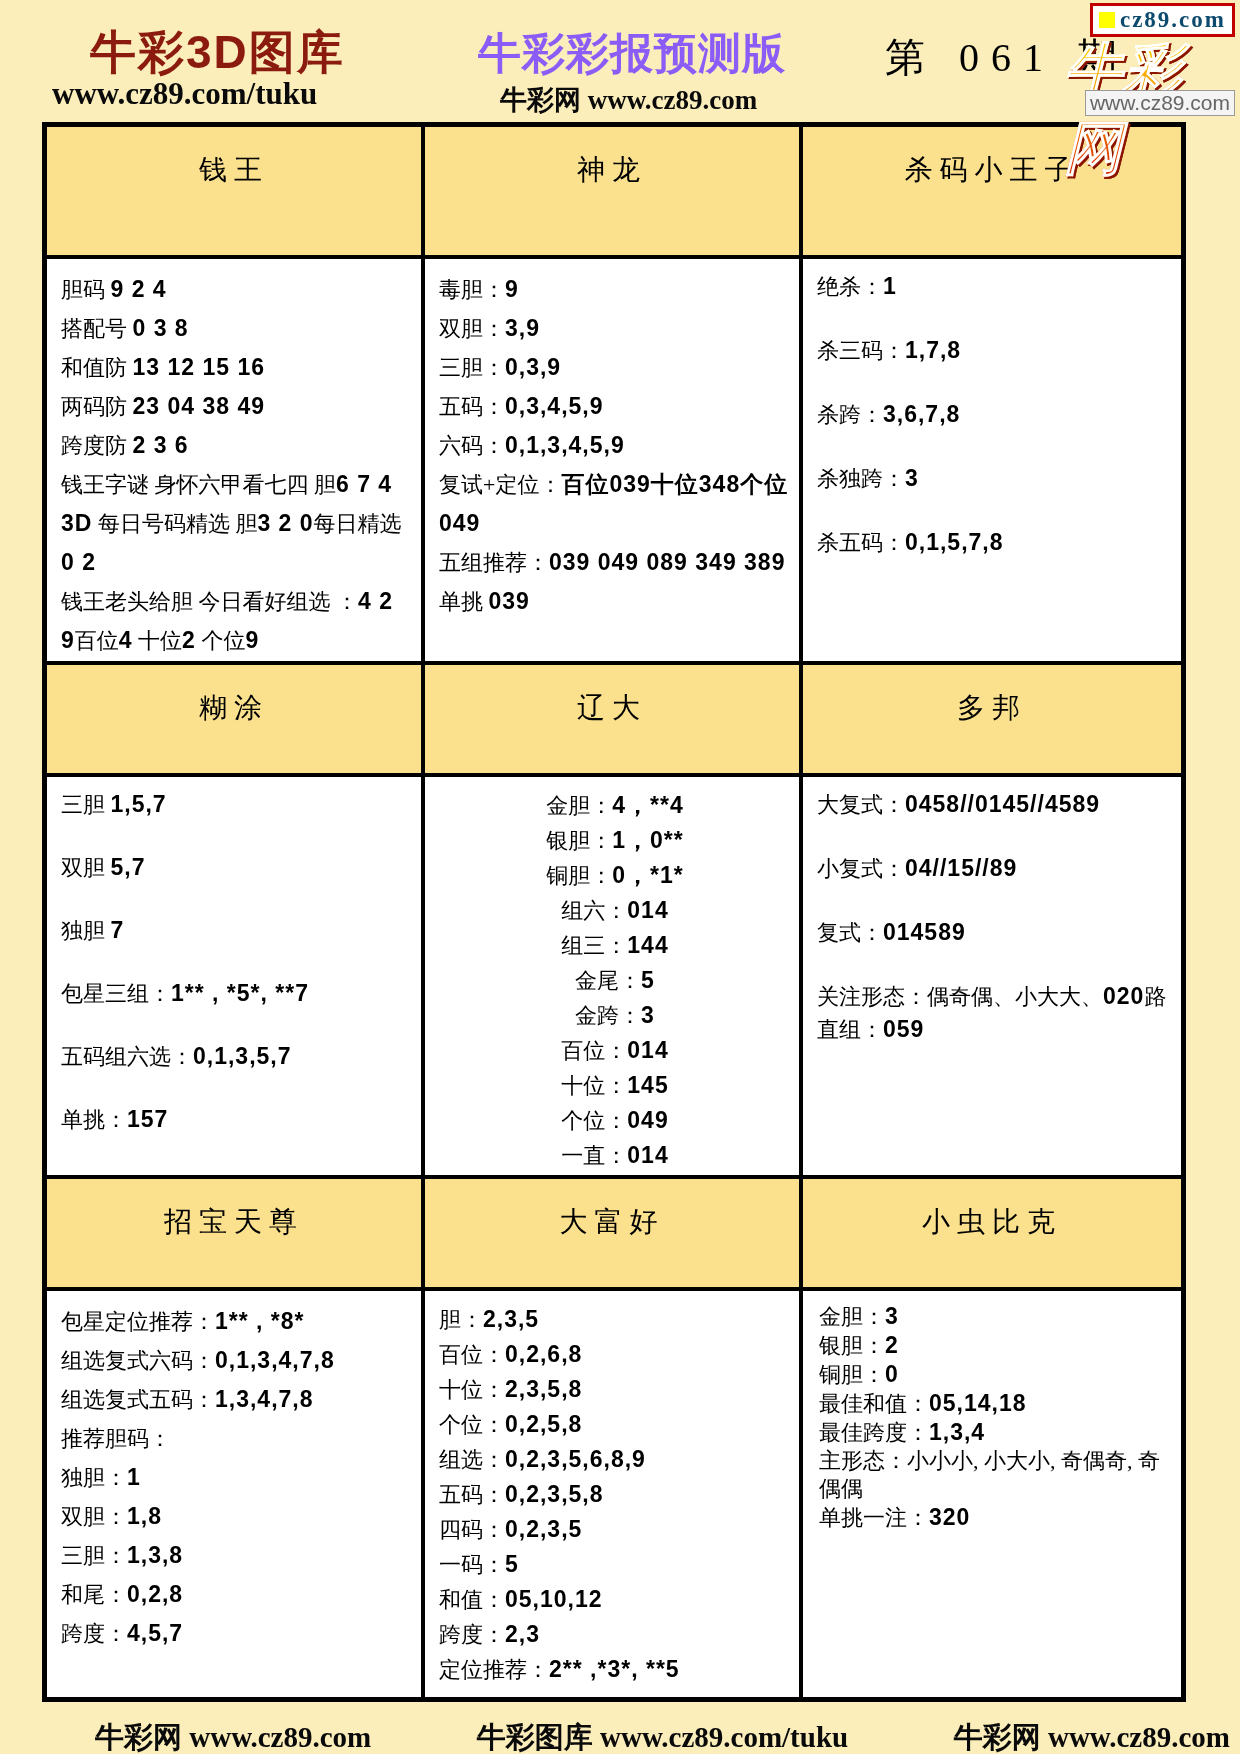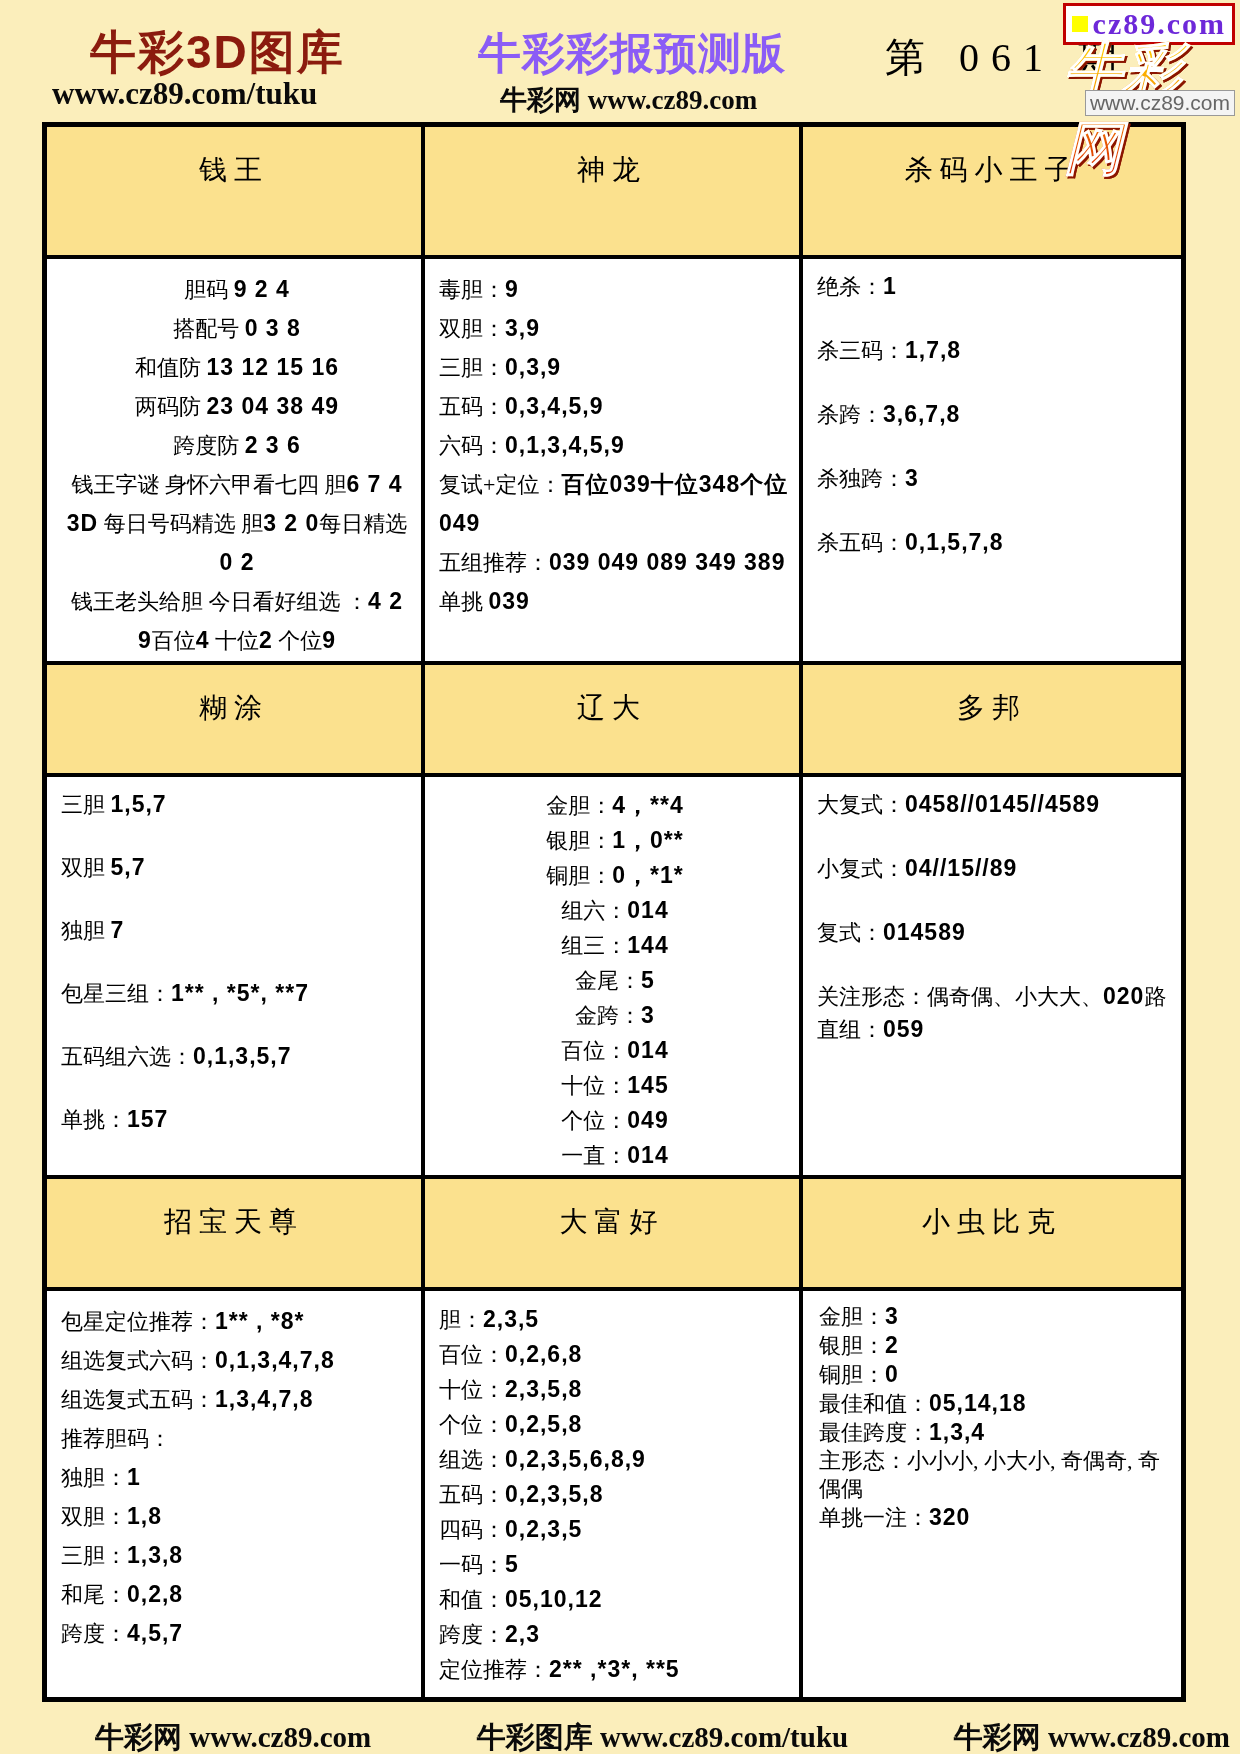--- a/index.html
+++ b/index.html
@@ -33,21 +33,21 @@
     position:absolute; left:885px; top:30px;
     font-size:40px; color:#000; letter-spacing:12px;
   }
   .logo { position:absolute; right:3px; top:0; width:175px; height:120px; }
   .badge {
     position:absolute; top:3px; right:2px;
     display:flex; align-items:center; gap:5px;
     background:#fff; border:3px solid #C00000; padding:1px 6px;
   }
   .badge .sq { width:16px; height:16px; background:#FFFF00; display:inline-block; }
-  .badge .txt { font-size:30px; font-weight:bold; color:#6d28d9; letter-spacing:2px;text-align:right; }
+  .badge .txt { font-size:23px; font-weight:bold; color:#0c4a6e; letter-spacing:2px;text-align:right; }
   .logo-word {
     position:absolute; top:32px; left:2px;
     font-size:58px; font-weight:bold; font-style:italic;
     font-family:"Liberation Sans", sans-serif;
     background:linear-gradient(#FFC400 15%, #F07800 55%, #DD2E00 90%);
     -webkit-background-clip:text; background-clip:text;
     -webkit-text-fill-color:transparent; color:transparent;
     -webkit-text-stroke:1px #fff;
     filter:drop-shadow(2px 2px 0 #8B1500);
     letter-spacing:1px;
@@ -101,21 +101,21 @@
       <span class="txt">cz89.com</span>
     </div>
     <div class="logo-word">牛彩网</div>
     <div class="logo-url">www.cz89.com</div>
   </div>
 </div>
 
 <div class="board-grid">
     <div class="board row1">
       <div class="board-head">钱王</div>
-      <div class="board-content" style="line-height: 37px; text-align: center;">
+      <div class="board-content" style="line-height: 37px;">
         <div class="bline"><span class="lab">胆码  </span><span class="val">9 2 4</span></div>
         <div class="bline"><span class="lab">搭配号 </span><span class="val">0 3 8</span></div>
         <div class="bline"><span class="lab">和值防 </span><span class="val">13 12 15 16</span></div>
         <div class="bline"><span class="lab">两码防 </span><span class="val">23 04 38 49</span></div>
         <div class="bline"><span class="lab">跨度防 </span><span class="val">2 3 6</span></div>
         <div class="bline"><span class="lab">钱王字谜 身怀六甲看七四 胆</span><span class="val">6 7 4</span></div>
         <div class="bline"><span class="val">3D</span><span class="lab"> 每日号码精选 胆</span><span class="val">3 2 0</span><span class="lab">每日精选 </span><span class="val">0 2</span></div>
         <div class="bline"><span class="lab">钱王老头给胆 今日看好组选 ：</span><span class="val">4 2 9</span><span class="lab">百位</span><span class="val">4</span><span class="lab"> 十位</span><span class="val">2</span><span class="lab"> 个位</span><span class="val">9</span></div>
       </div>
     </div>

